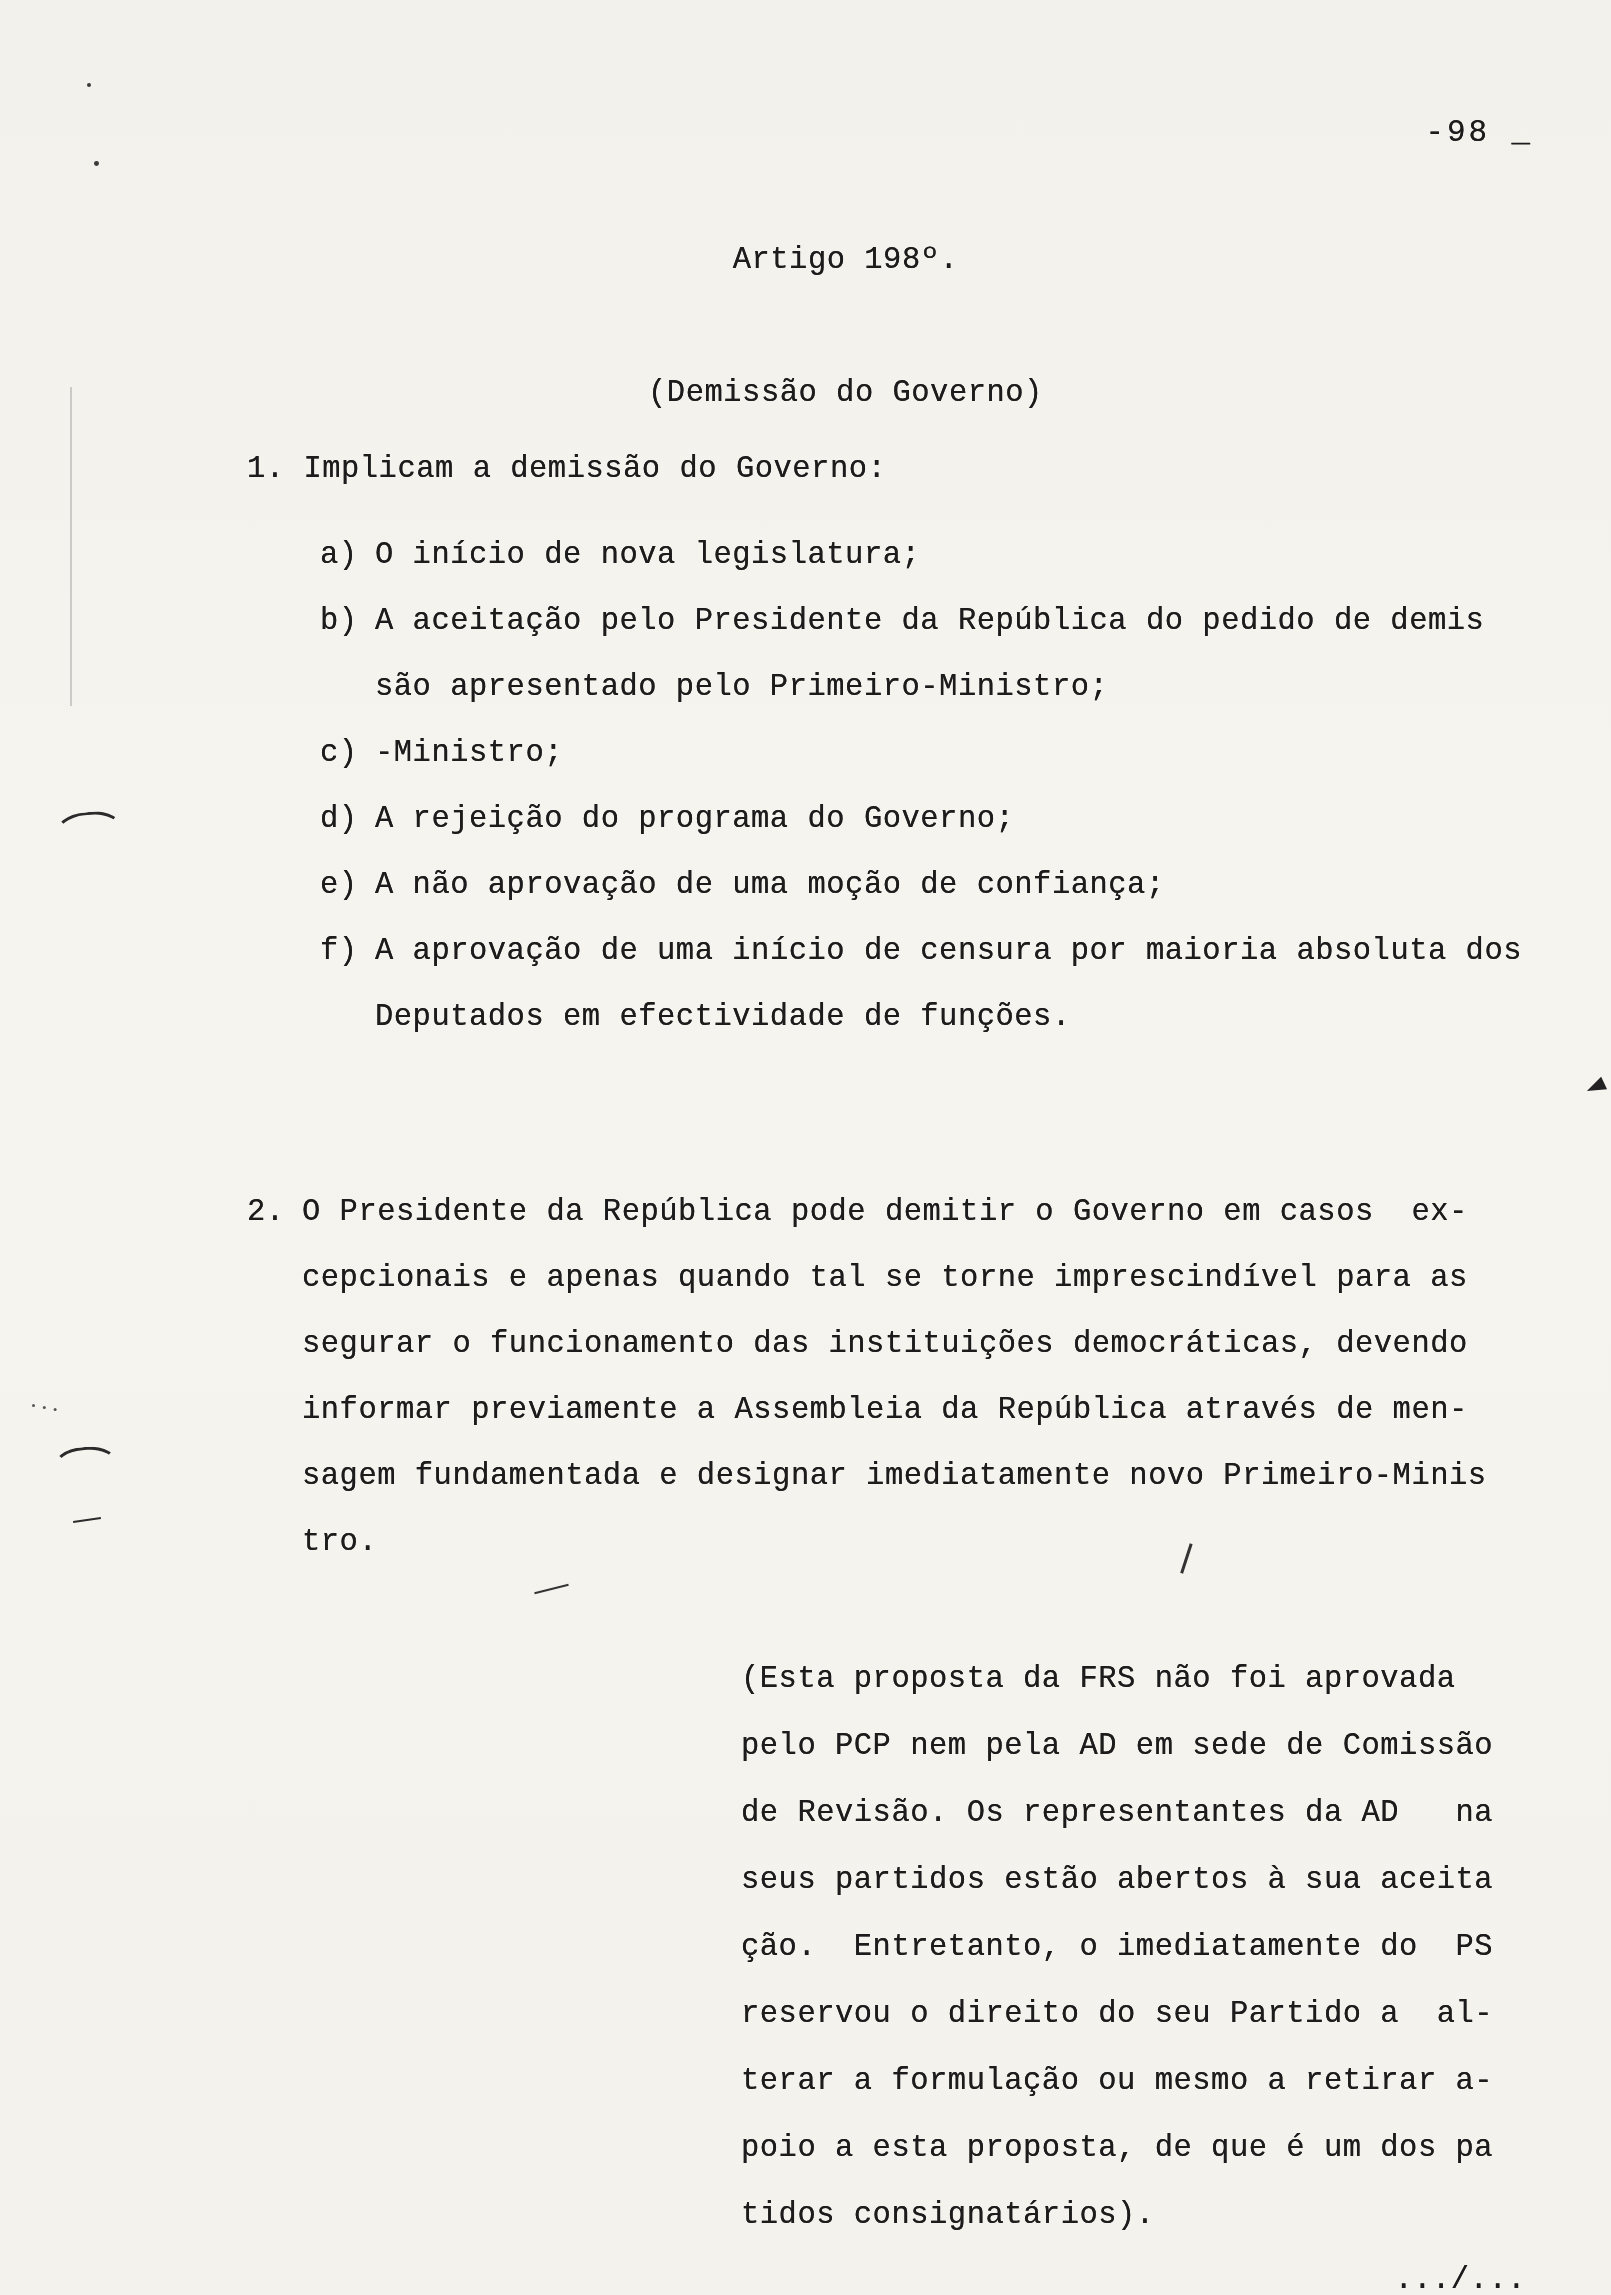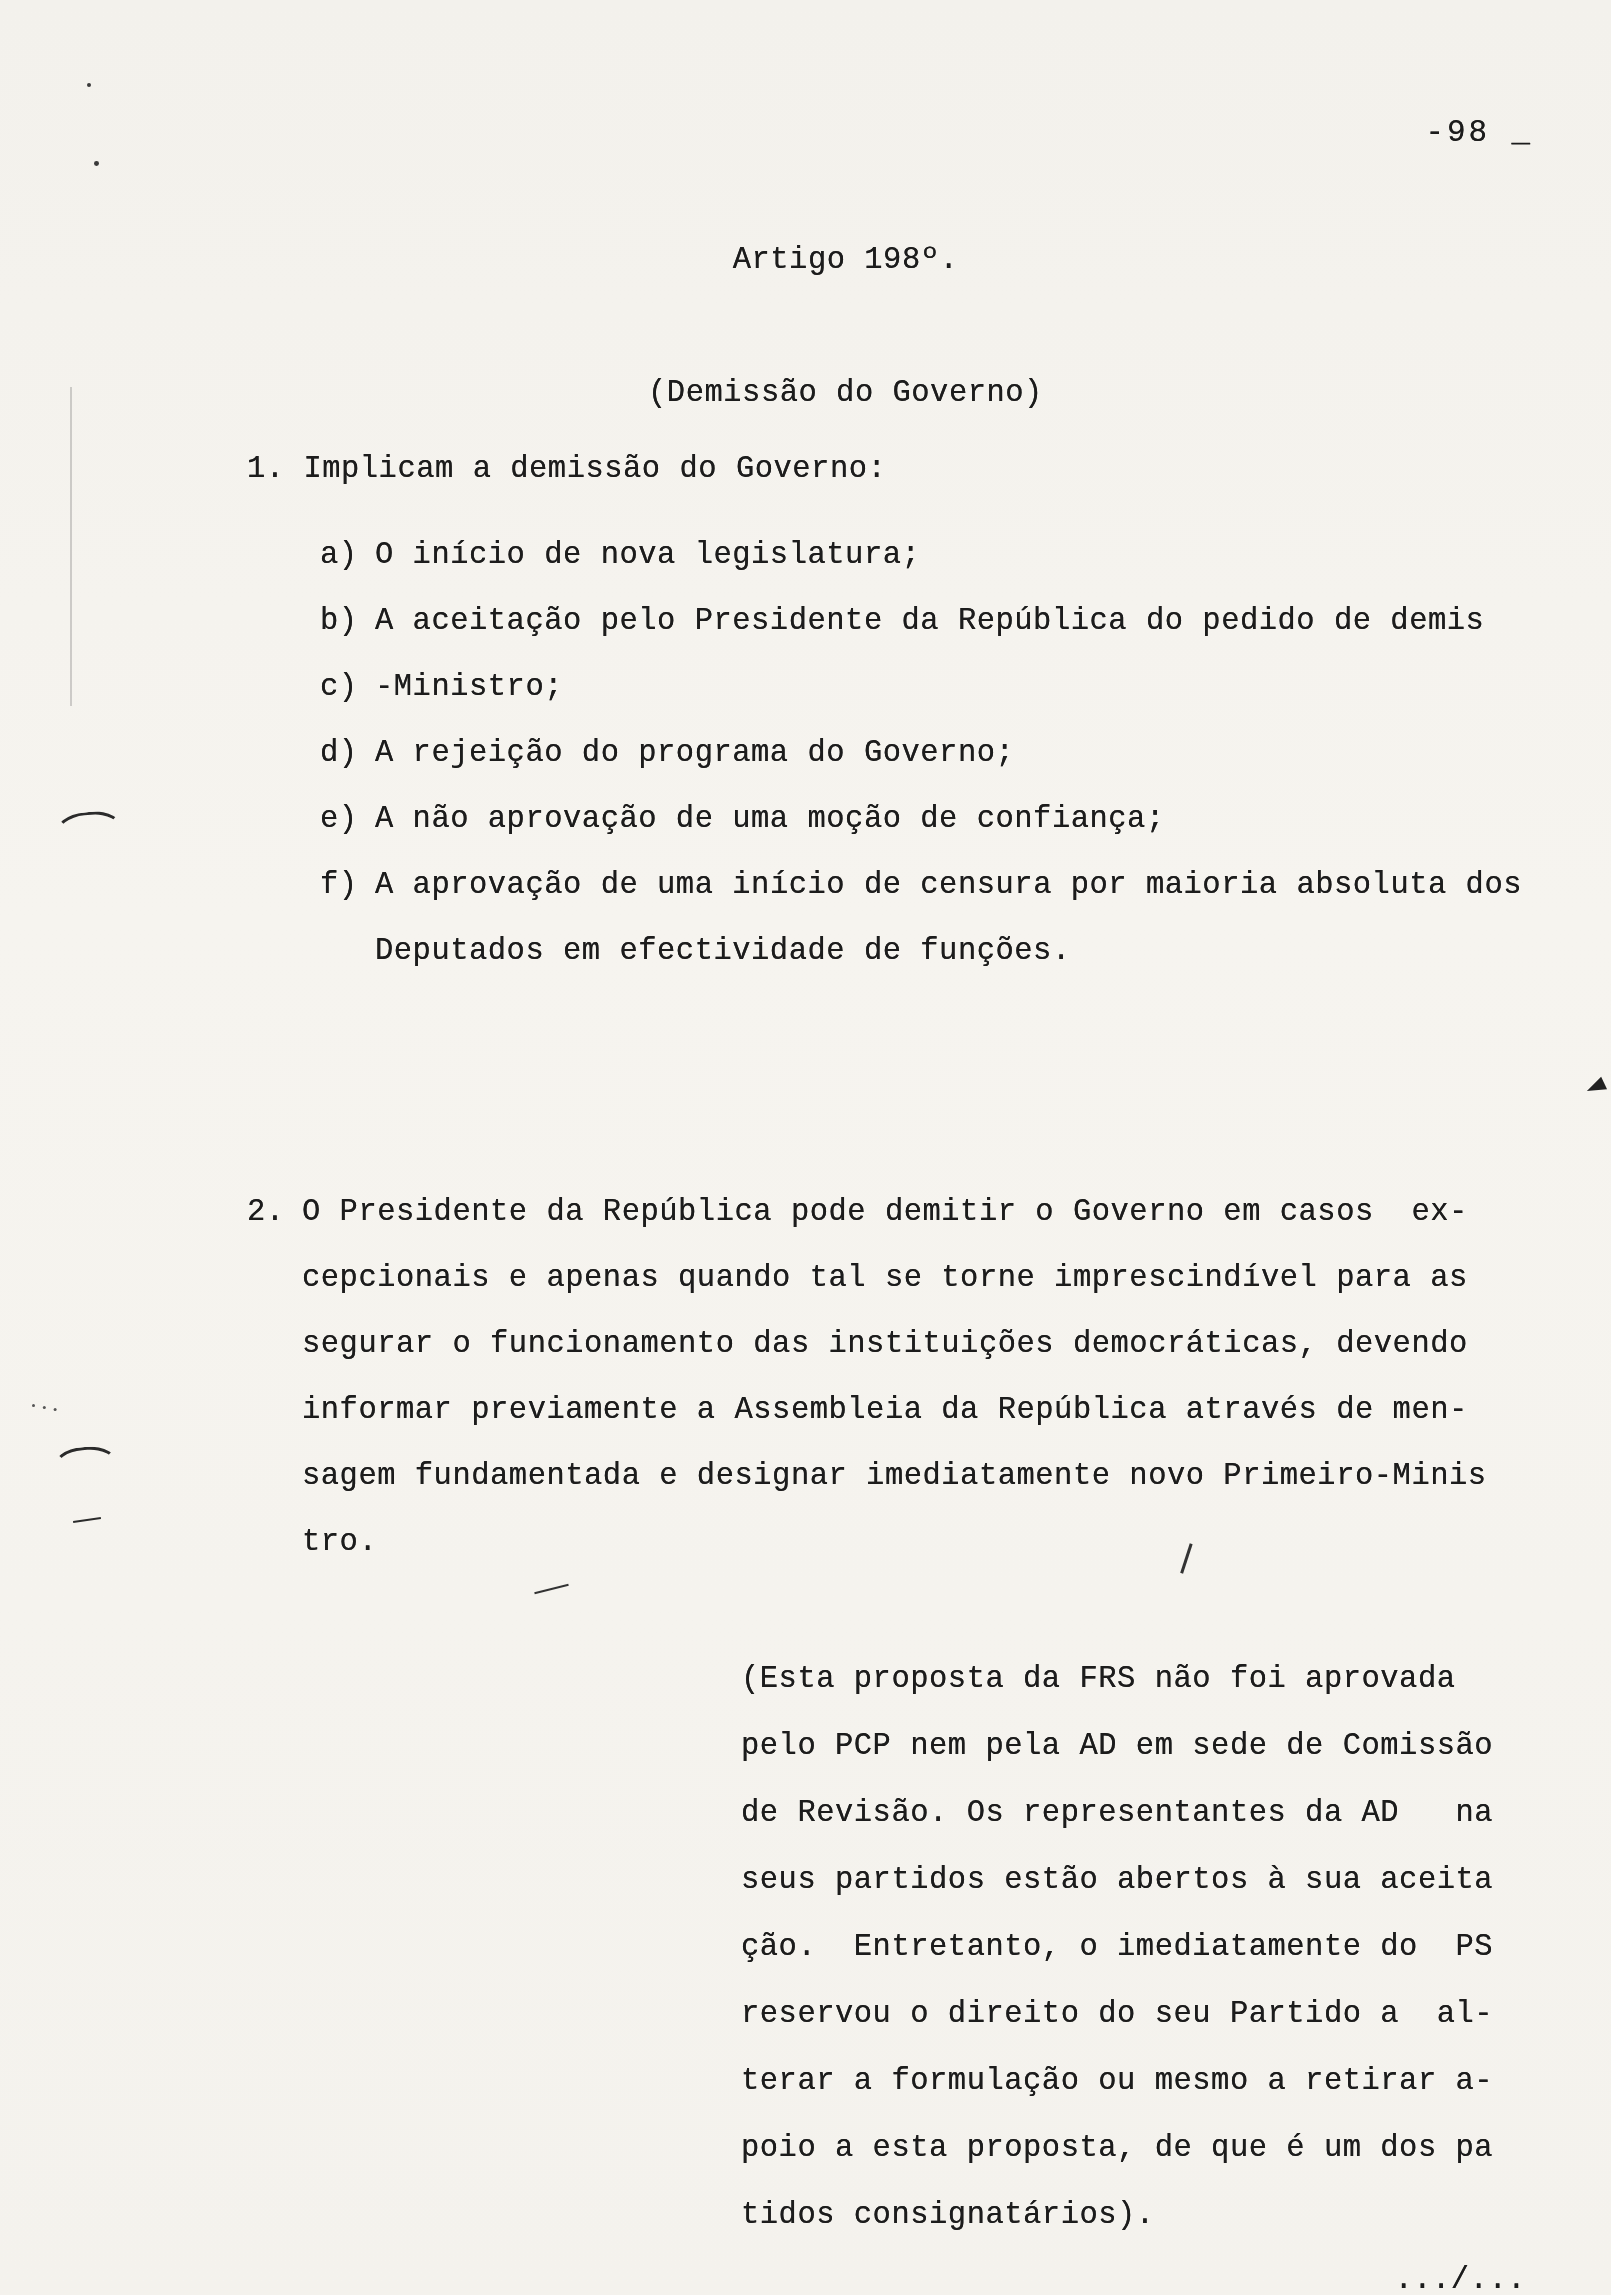--- a/index.html
+++ b/index.html
@@ -100,20 +100,21 @@
       <div class="item">
         <span class="label">a)</span>
         <div class="lines">
           <div class="tline"><span>O início de nova legislatura;</span></div>
         </div>
       </div>
       <div class="item">
         <span class="label">b)</span>
         <div class="lines">
           <div class="tline"><span class="u">A aceitação pelo Presidente da República do pedido de demis</span></div>
+          <div class="tline"><span class="u">são apresentado pelo Primeiro-Ministro;</span></div>
         </div>
       </div>
       <div class="item">
         <span class="label">c)</span>
         <div class="lines">
           <div class="tline"><span class="u">-Ministro;</span></div>
         </div>
       </div>
       <div class="item">
         <span class="label">d)</span>

